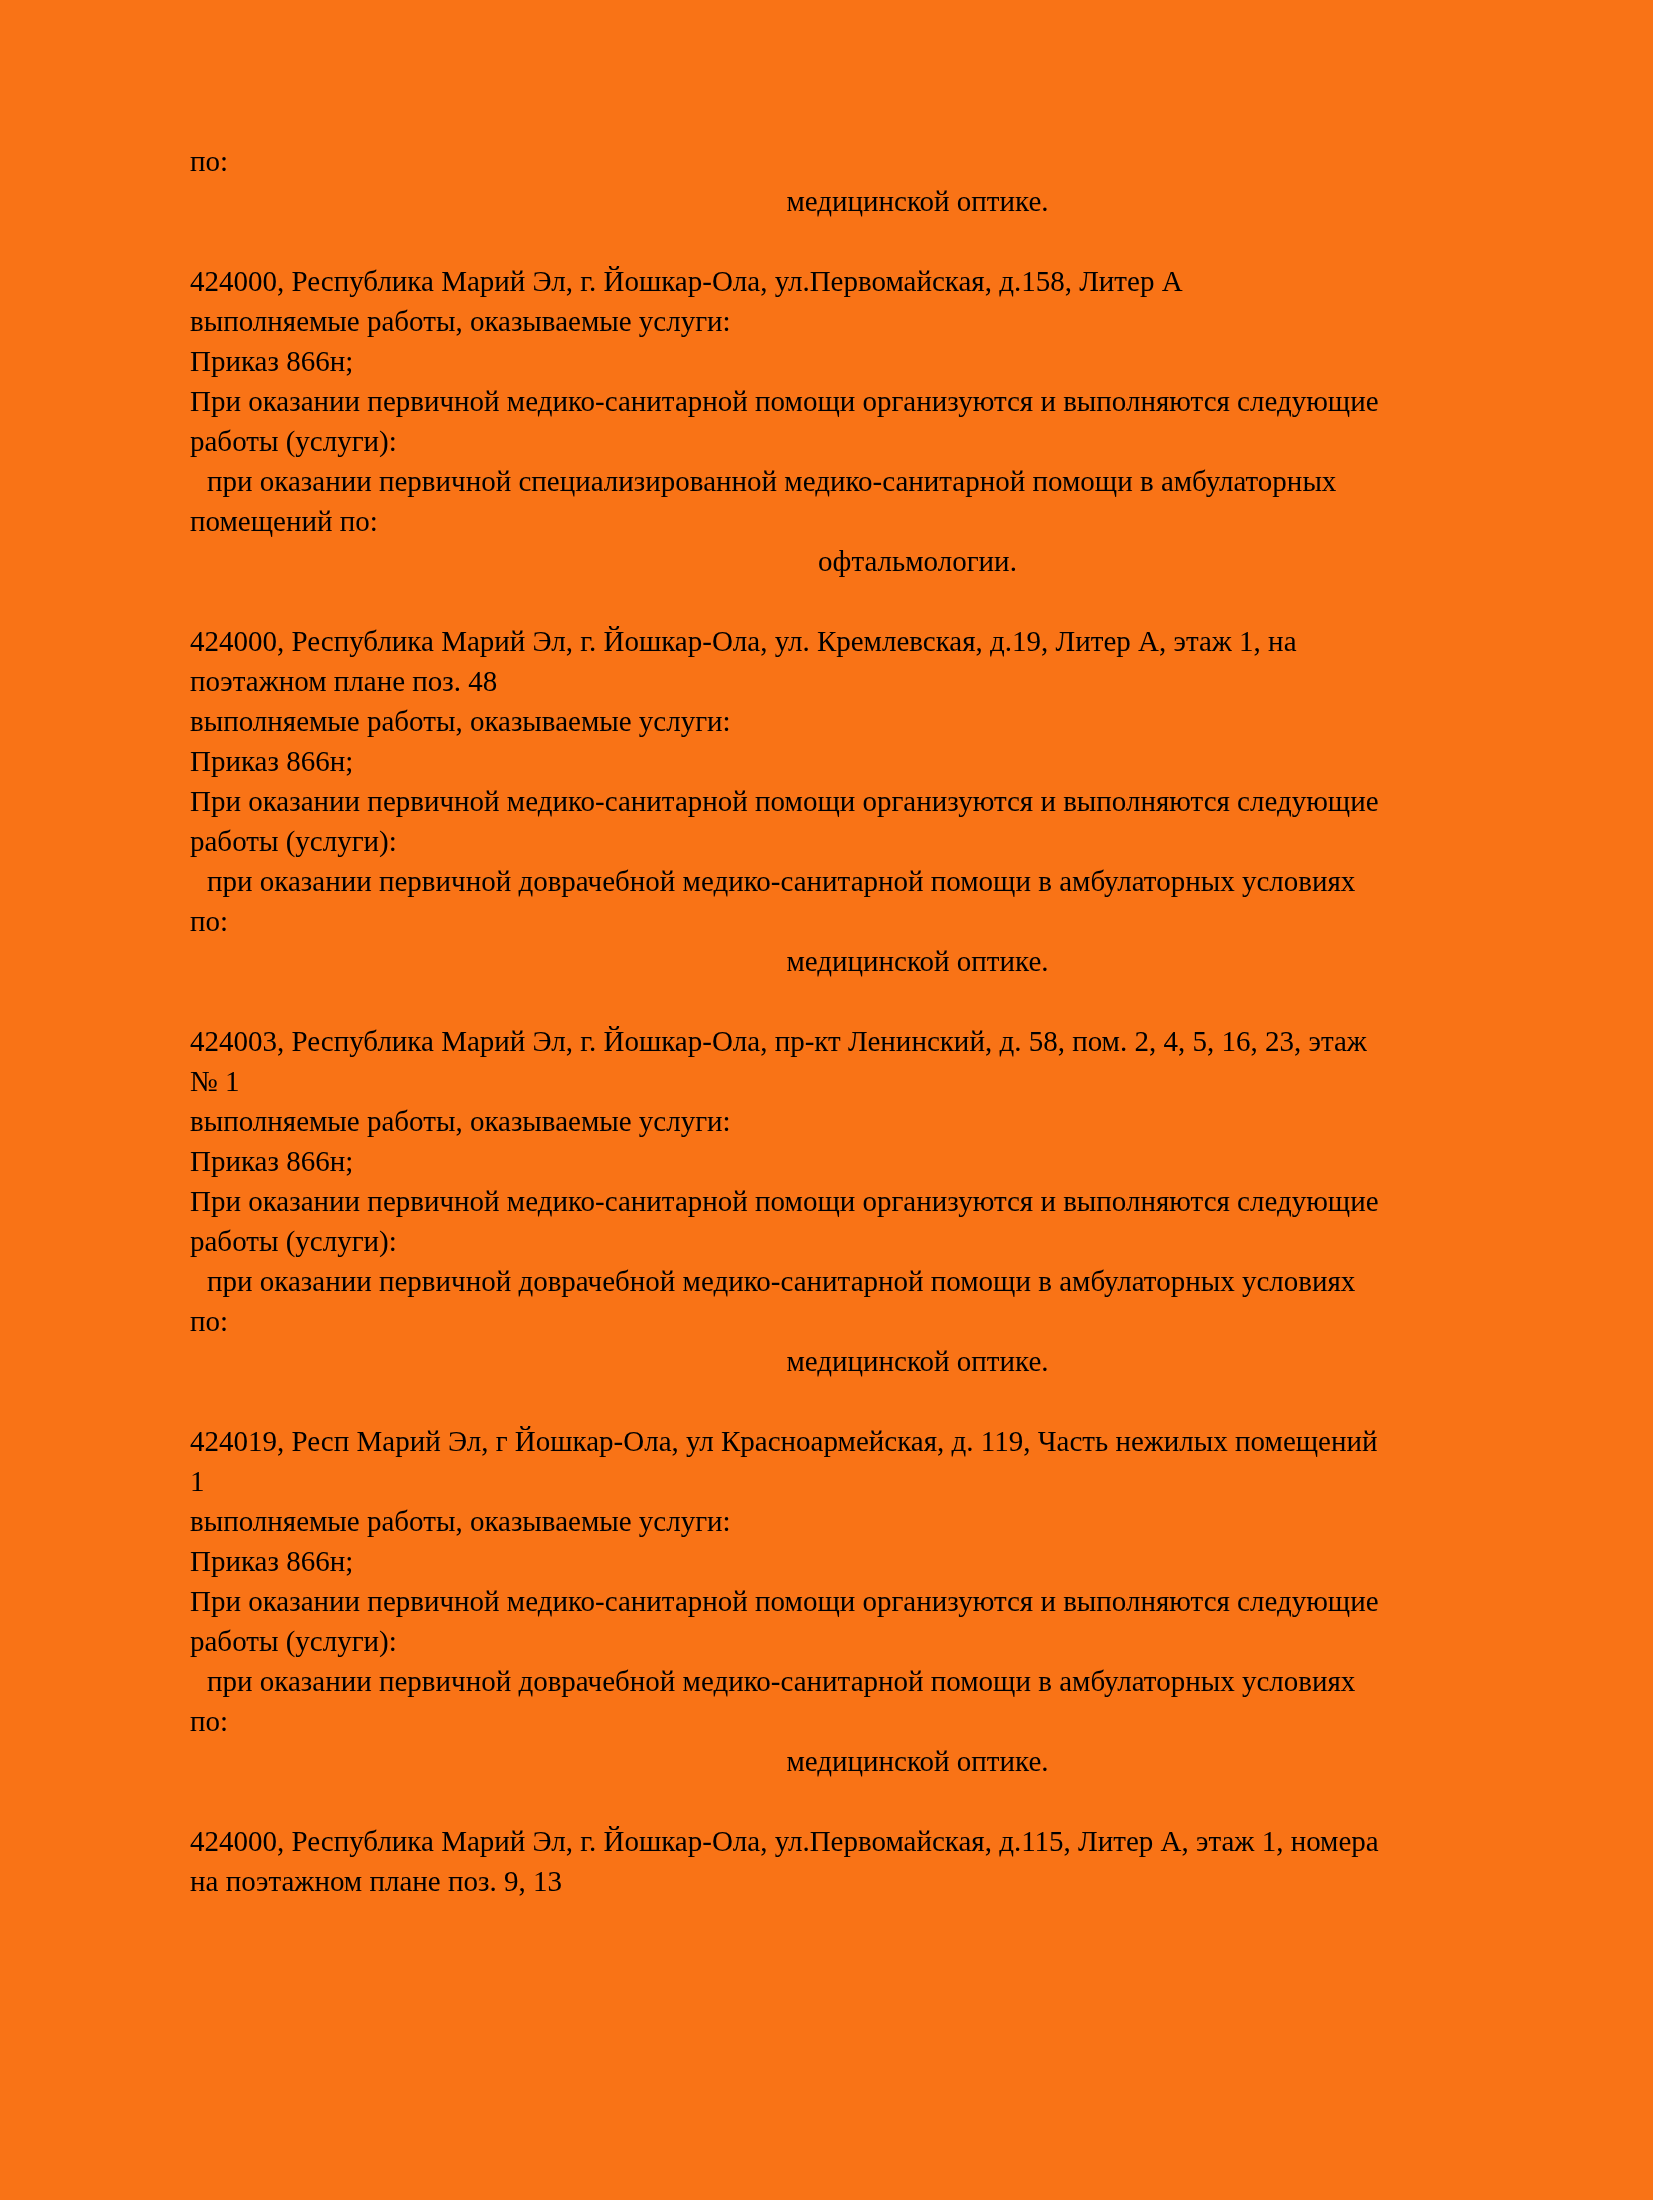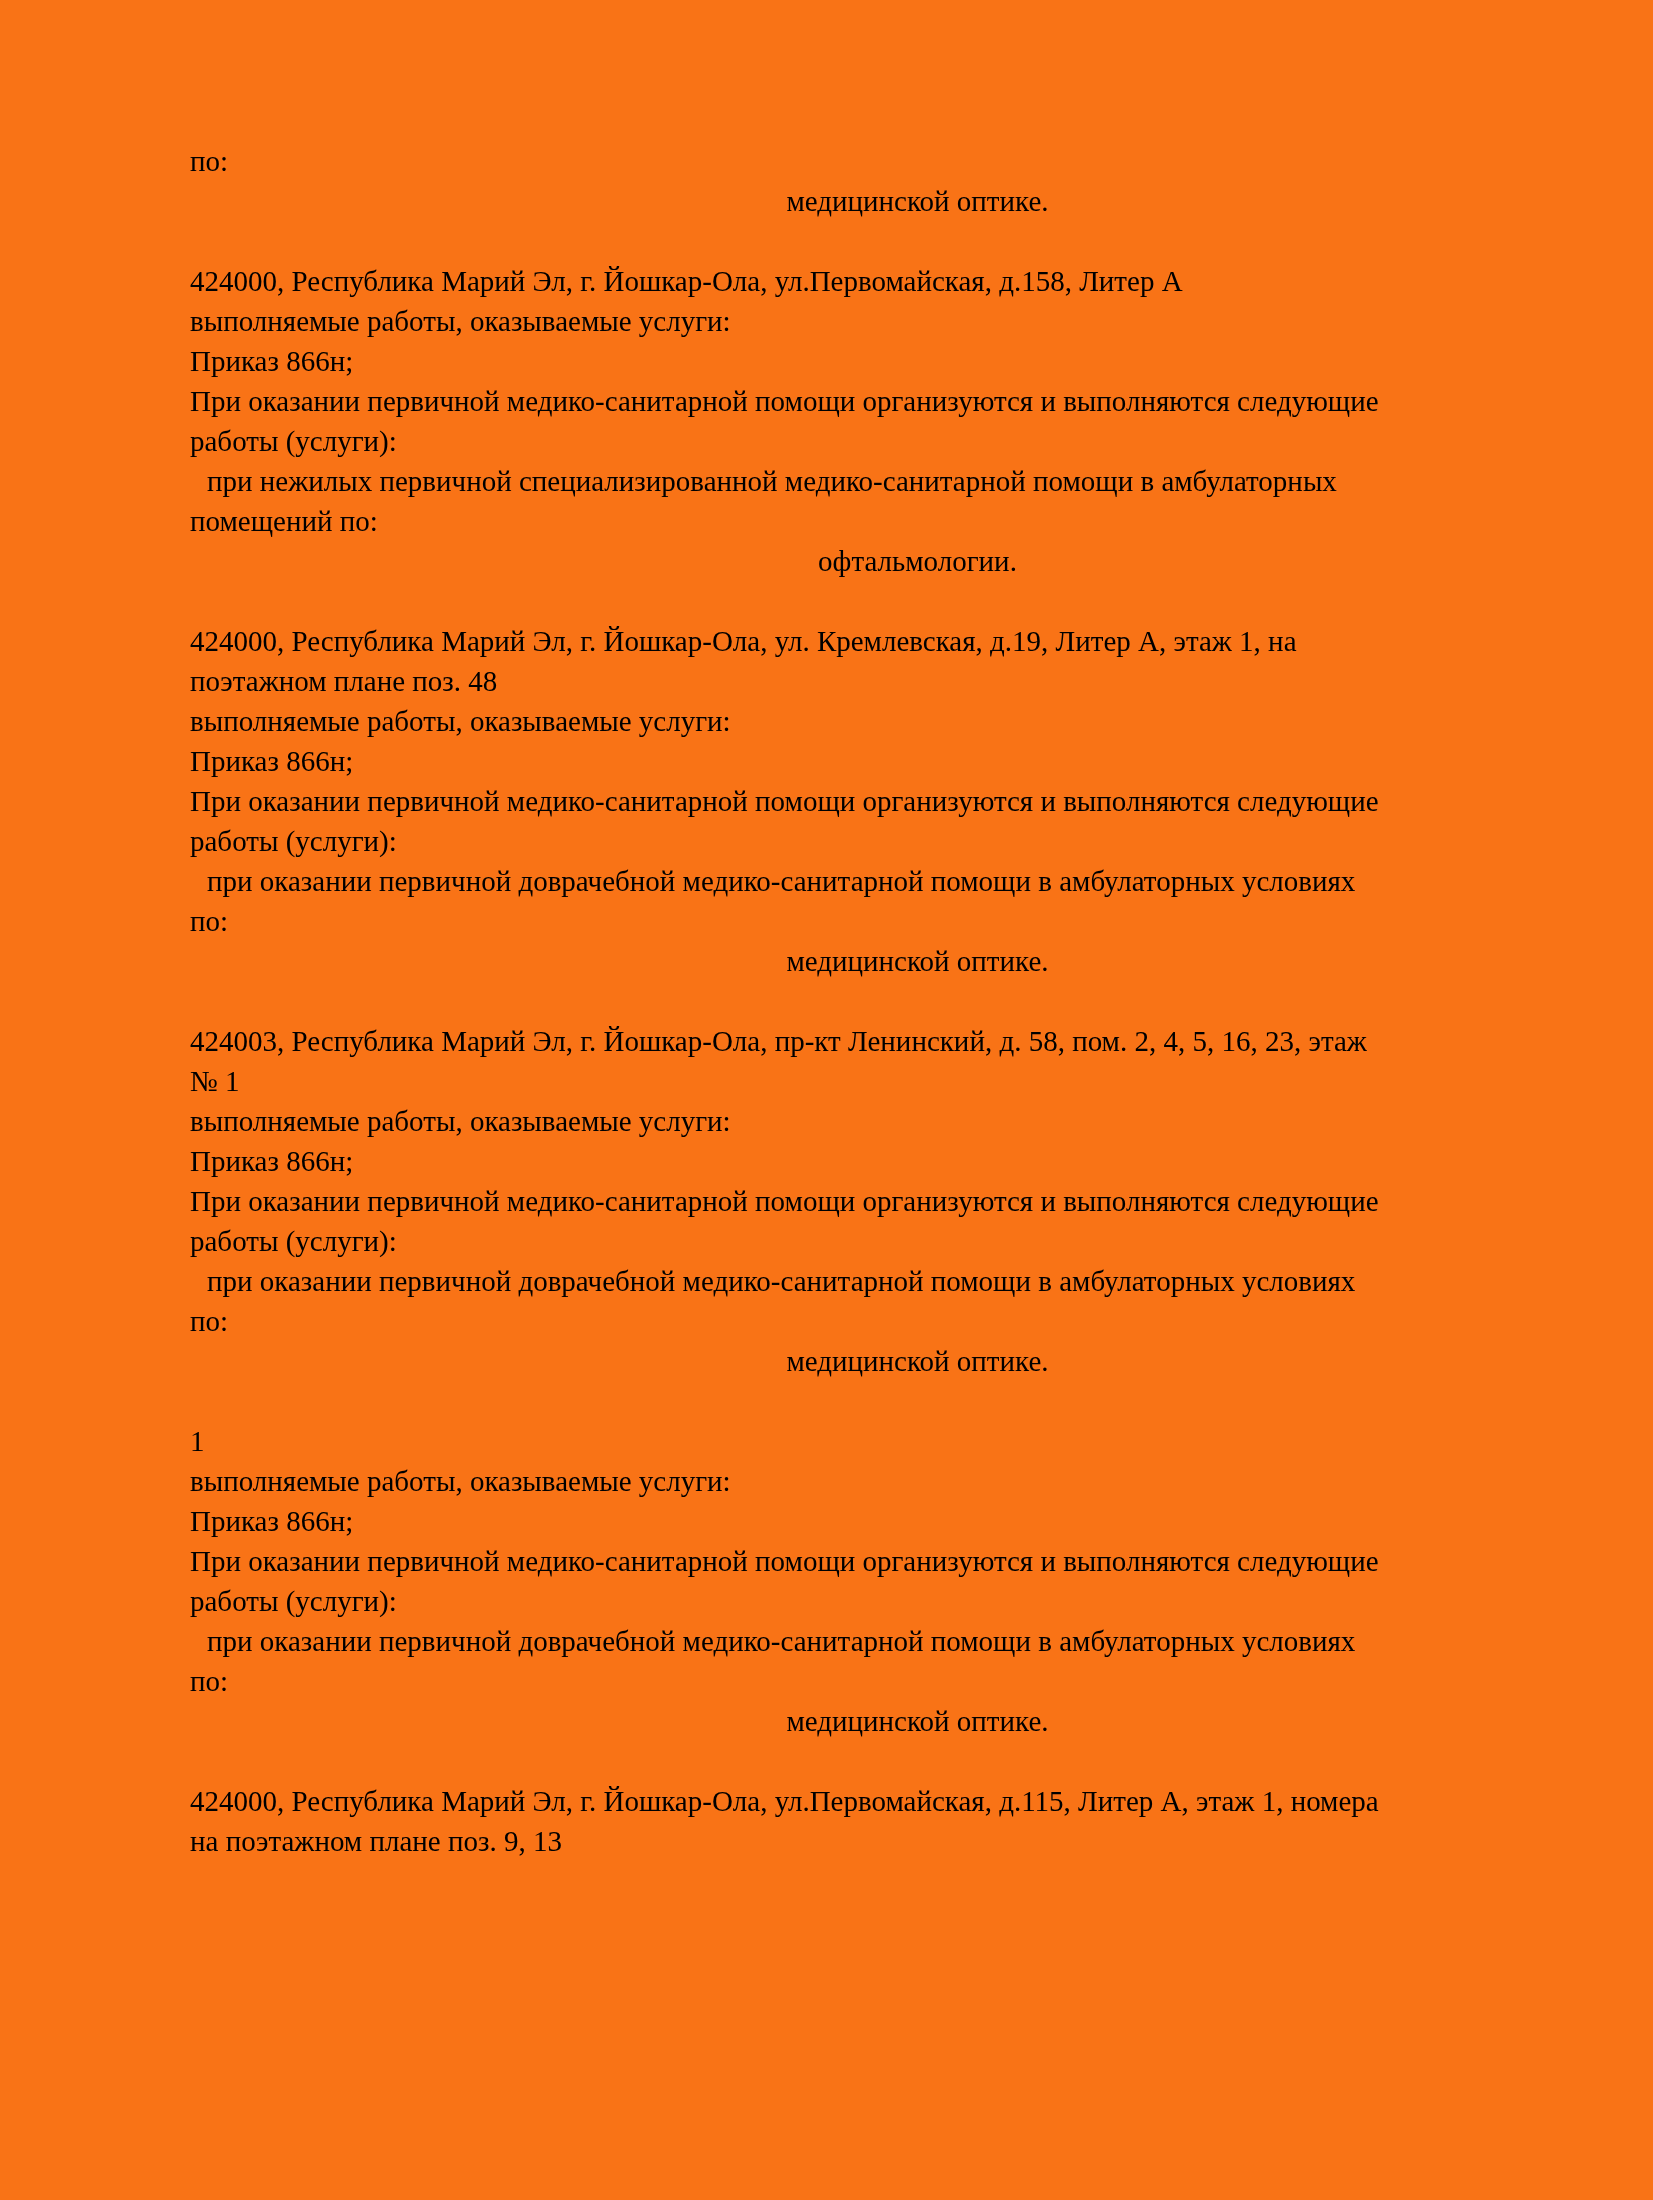--- a/index.html
+++ b/index.html
@@ -48,21 +48,21 @@
       <div class="paragraph">
         <div class="line indent-0">по:</div>
         <div class="line indent-2">медицинской оптике.</div>
       </div>
       <div class="paragraph">
         <div class="line indent-0">424000, Республика Марий Эл, г. Йошкар-Ола, ул.Первомайская, д.158, Литер А</div>
         <div class="line indent-0">выполняемые работы, оказываемые услуги:</div>
         <div class="line indent-0">Приказ 866н;</div>
         <div class="line indent-0">При оказании первичной медико-санитарной помощи организуются и выполняются следующие</div>
         <div class="line indent-0">работы (услуги):</div>
-        <div class="line indent-1">при нежилых первичной специализированной медико-санитарной помощи в амбулаторных</div>
+        <div class="line indent-1">при оказании первичной специализированной медико-санитарной помощи в амбулаторных</div>
         <div class="line indent-0">помещений по:</div>
         <div class="line indent-2">офтальмологии.</div>
       </div>
       <div class="paragraph">
         <div class="line indent-0">424000, Республика Марий Эл, г. Йошкар-Ола, ул. Кремлевская, д.19, Литер А, этаж 1, на</div>
         <div class="line indent-0">поэтажном плане поз. 48</div>
         <div class="line indent-0">выполняемые работы, оказываемые услуги:</div>
         <div class="line indent-0">Приказ 866н;</div>
         <div class="line indent-0">При оказании первичной медико-санитарной помощи организуются и выполняются следующие</div>
         <div class="line indent-0">работы (услуги):</div>
@@ -75,20 +75,21 @@
         <div class="line indent-0">№ 1</div>
         <div class="line indent-0">выполняемые работы, оказываемые услуги:</div>
         <div class="line indent-0">Приказ 866н;</div>
         <div class="line indent-0">При оказании первичной медико-санитарной помощи организуются и выполняются следующие</div>
         <div class="line indent-0">работы (услуги):</div>
         <div class="line indent-1">при оказании первичной доврачебной медико-санитарной помощи в амбулаторных условиях</div>
         <div class="line indent-0">по:</div>
         <div class="line indent-2">медицинской оптике.</div>
       </div>
       <div class="paragraph">
+        <div class="line indent-0">424019, Респ Марий Эл, г Йошкар-Ола, ул Красноармейская, д. 119, Часть нежилых помещений</div>
         <div class="line indent-0">1</div>
         <div class="line indent-0">выполняемые работы, оказываемые услуги:</div>
         <div class="line indent-0">Приказ 866н;</div>
         <div class="line indent-0">При оказании первичной медико-санитарной помощи организуются и выполняются следующие</div>
         <div class="line indent-0">работы (услуги):</div>
         <div class="line indent-1">при оказании первичной доврачебной медико-санитарной помощи в амбулаторных условиях</div>
         <div class="line indent-0">по:</div>
         <div class="line indent-2">медицинской оптике.</div>
       </div>
       <div class="paragraph">

